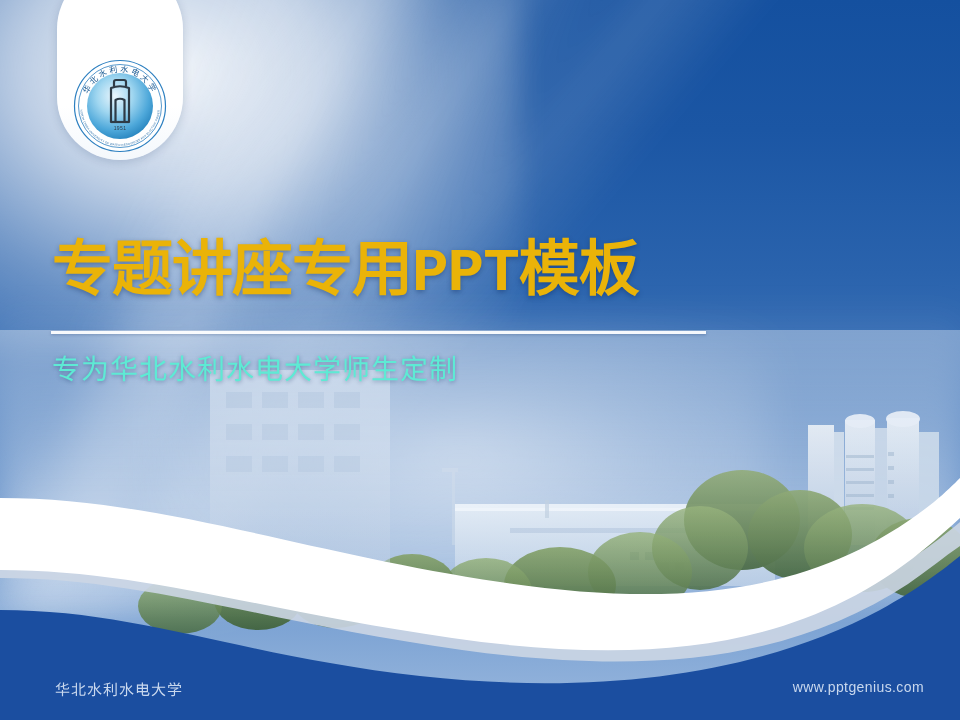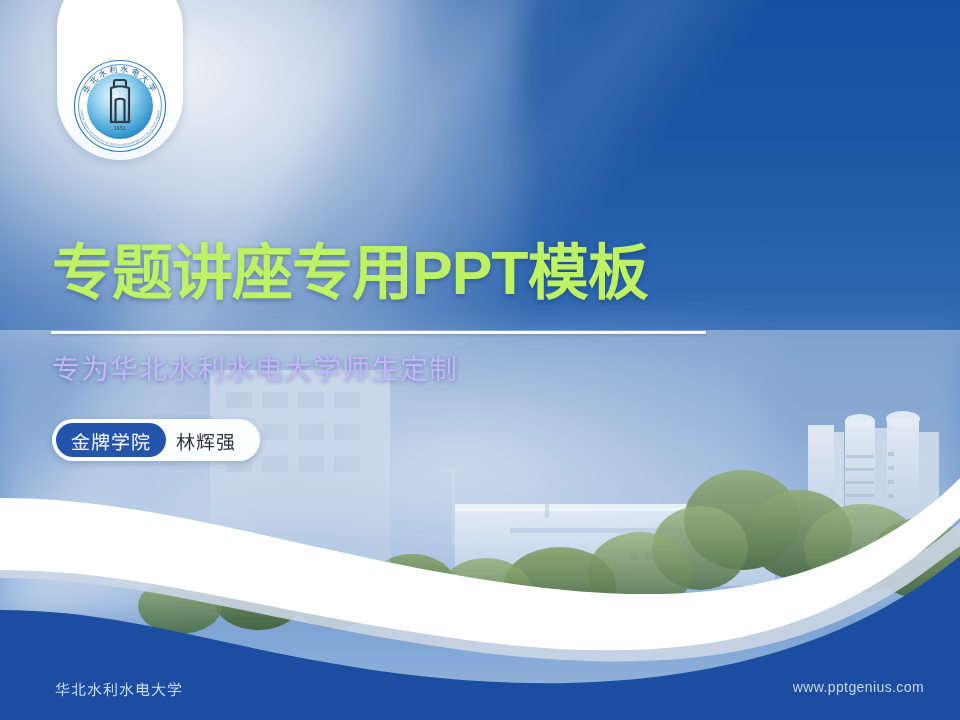--- a/index.html
+++ b/index.html
@@ -106,38 +106,39 @@
     left: 70px; top: 56px;
     width: 100px; height: 100px;
   }
 
   
   .title {
     position: absolute;
     left: 52px; top: 243px;
     font-size: 61px;
     font-weight: bold;
-    color: #bef264;
+    color: #eab308;
     letter-spacing: -1px;
     line-height: 1;
     white-space: nowrap;
     text-shadow: 0 2px 5px rgba(10,40,90,0.38);
+    font-family: Liberation Mono, monospace;
   }
   .rule {
     position: absolute;
     left: 51px; top: 331px;
     width: 655px; height: 3px;
     background: rgba(255,255,255,0.92);
     box-shadow: 0 1px 3px rgba(10,40,90,0.25);
   }
   .subtitle {
     position: absolute;
     left: 52px; top: 350px;
     font-size: 28px;
-    color: #c4b5fd;
+    color: #5eead4;
     letter-spacing: 1px;
     line-height: 1.4;
     white-space: nowrap;
     text-shadow: 0 1px 4px rgba(10,40,90,0.40);
   }
 
   
   .pill {
     position: absolute;
     left: 52px; top: 419px;
@@ -346,24 +347,20 @@
       <path d="M41 66 L59 66" stroke="#2e3b46" stroke-width="2.2" fill="none"></path>
 
       <text x="50" y="73.5" text-anchor="middle" font-family="'Liberation Sans', sans-serif" font-size="5" fill="#2e3b46" letter-spacing="0.4">1951</text>
     </svg>
   </div>
 
   <div class="title">专题讲座专用PPT模板</div>
   <div class="rule"></div>
   <div class="subtitle">专为华北水利水电大学师生定制</div>
 
-  <div class="pill">
-    <span class="pill-badge">金牌学院</span>
-    <span class="pill-name">林辉强</span>
-  </div>
 
   <div class="waves">
     <svg viewBox="0 0 960 260" preserveAspectRatio="none" aria-hidden="true">
 
       <path d="M0,150 C140,150 240,196 420,216 C600,236 760,214 880,150
                C920,128 945,108 960,96 L960,260 L0,260 Z" fill="#1b4ea0"></path>
 
       <path d="M0,94 C150,94 280,140 470,164 C660,188 800,170 915,96
                C932,85 948,72 960,62 L960,86 C944,97 928,110 908,124
                C792,200 650,216 462,190 C272,164 146,118 0,118 Z" fill="#ccd6e4" opacity="0.9"></path>

